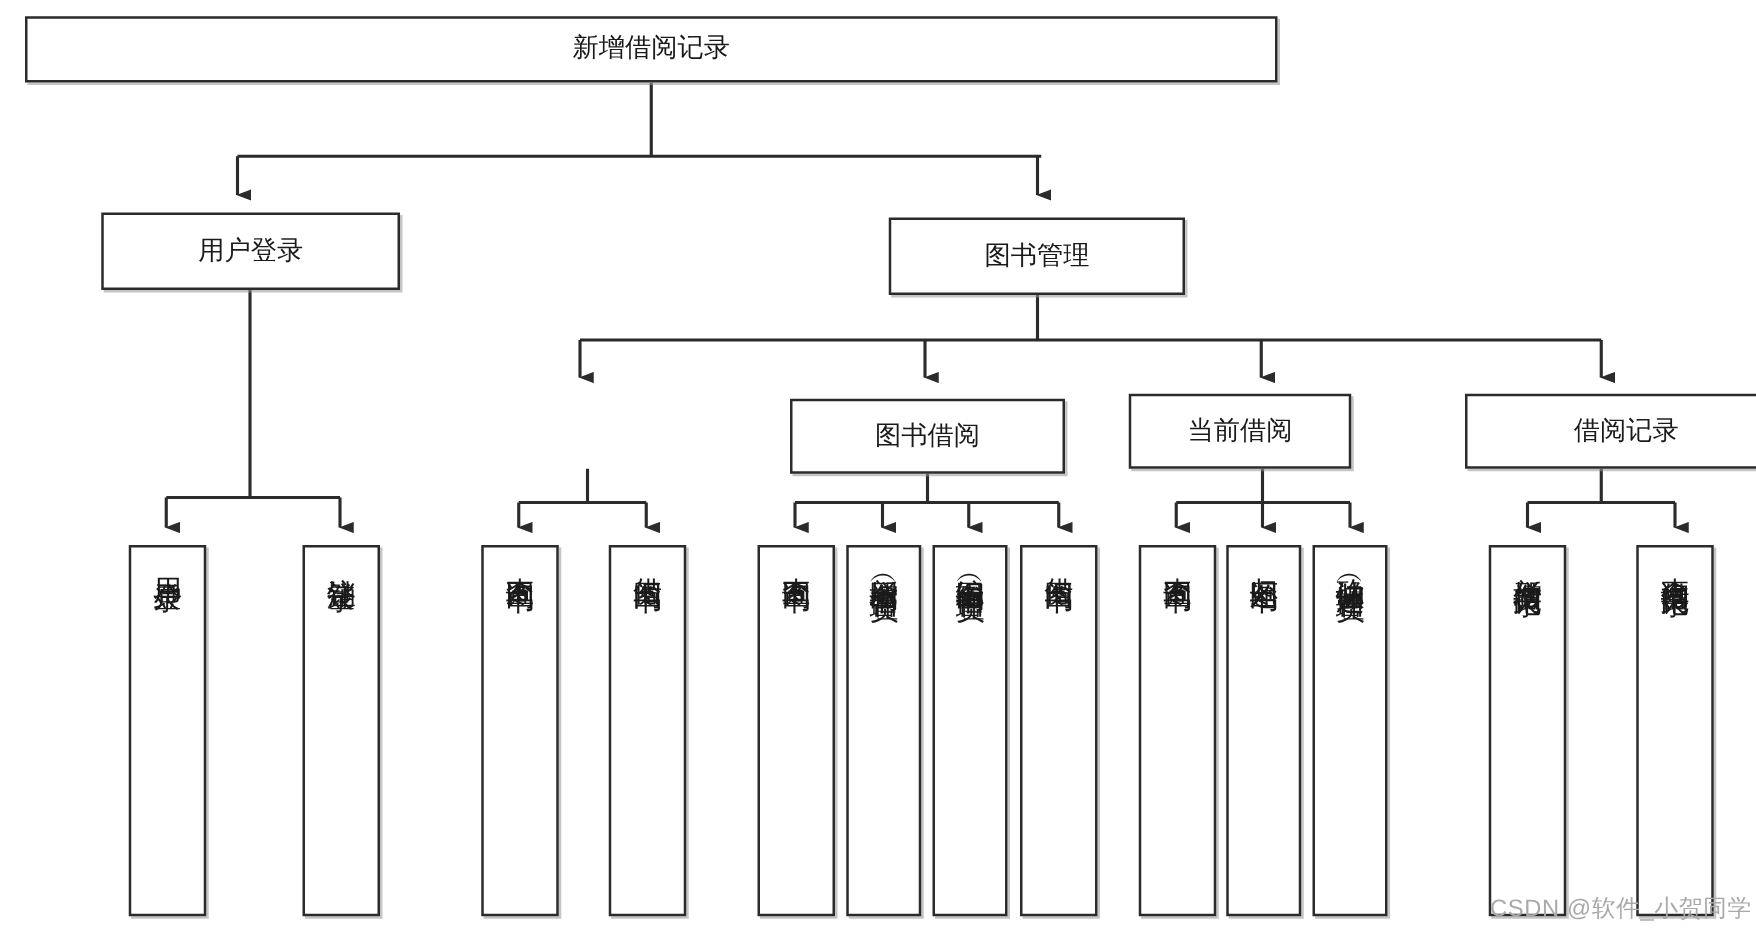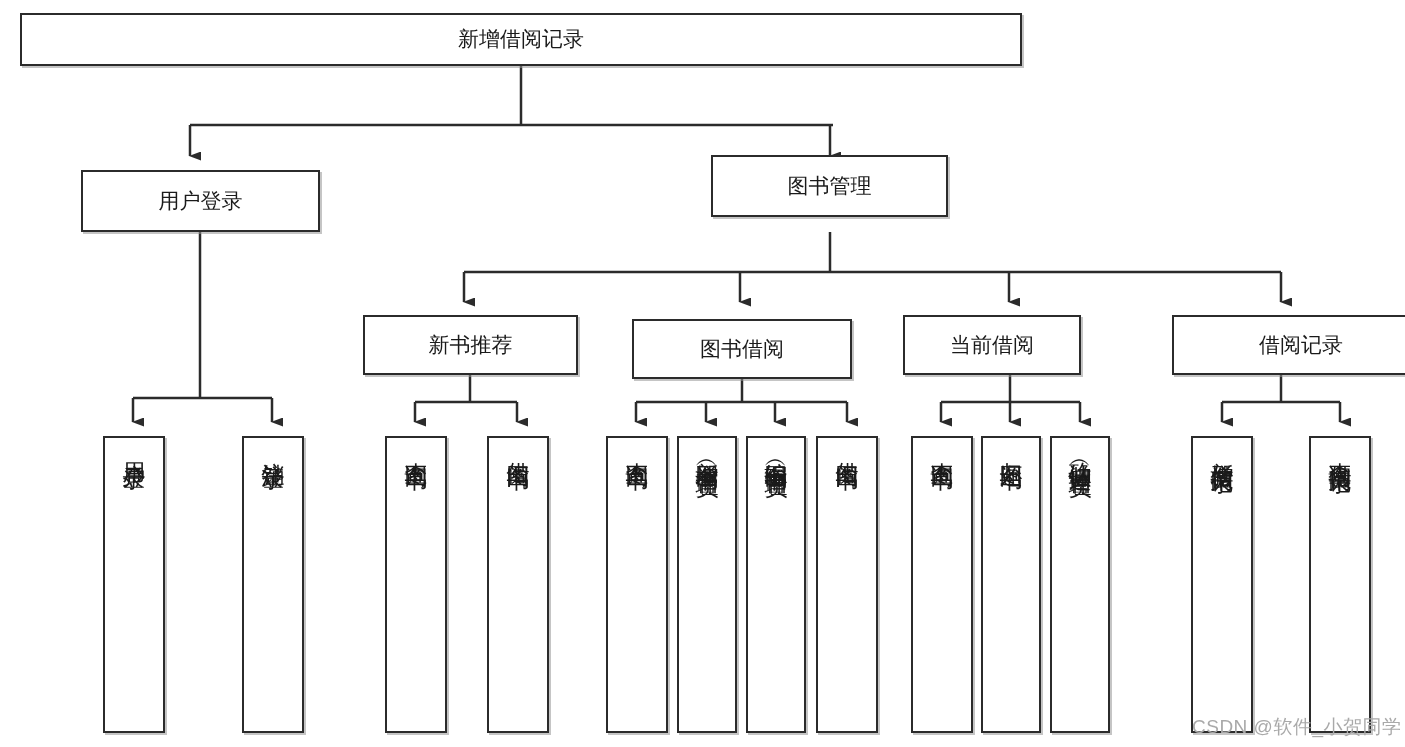--- a/index.html
+++ b/index.html
@@ -125,27 +125,24 @@
     </g>
   </svg>
 
   <div class="node horiz" style="left:20px; top:13px; width:1002px; height:53px;">
     <span class="label">新增借阅记录</span>
   </div>
 
   <div class="node horiz" style="left:81px; top:170px; width:239px; height:62px;">
     <span class="label">用户登录</span>
   </div>
-  <div class="node horiz" style="left:711px; top:155px; width:237px; height:62px;">
+  <div class="node horiz" style="left:711px; top:174px; width:237px; height:62px;">
     <span class="label">图书管理</span>
   </div>
 
-  <div class="node horiz" style="left:363px; top:315px; width:215px; height:60px;">
-    <span class="label">新书推荐</span>
-  </div>
   <div class="node horiz" style="left:632px; top:319px; width:220px; height:60px;">
     <span class="label">图书借阅</span>
   </div>
   <div class="node horiz" style="left:903px; top:315px; width:178px; height:60px;">
     <span class="label">当前借阅</span>
   </div>
   <div class="node horiz" style="left:1172px; top:315px; width:258px; height:60px;">
     <span class="label">借阅记录</span>
   </div>
 

